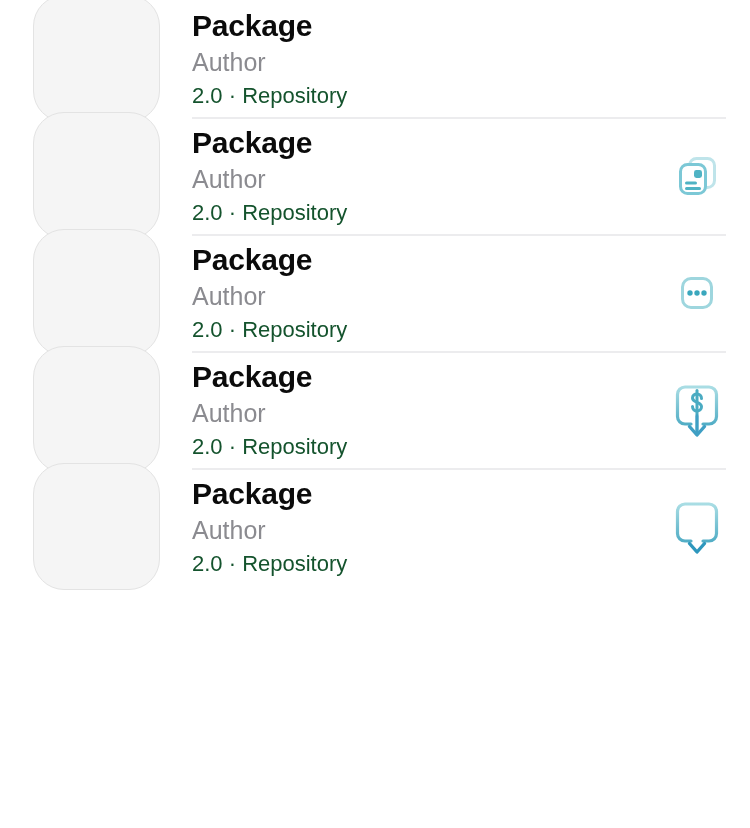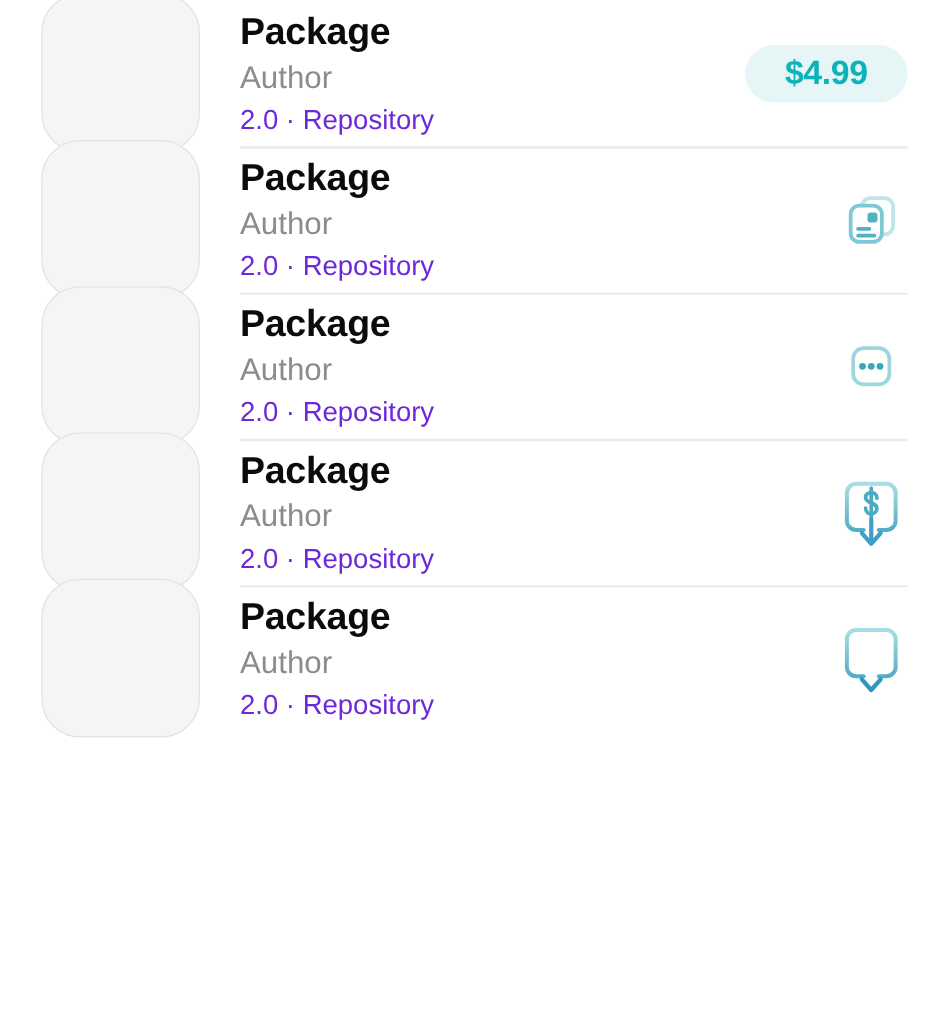--- a/index.html
+++ b/index.html
@@ -73,21 +73,21 @@
     font-size: 25px;
     font-weight: 400;
     color: #8b8b90;
     line-height: 1.15;
     margin: 0 0 6px 0;
   }
 
   .pkg-meta {
     font-size: 22px;
     font-weight: 400;
-    color: #6d28d9;
+    color: #14532d;
     line-height: 1.15;
     margin: 0;
     white-space: nowrap;
   }
 
   .row-action {
     flex: 0 0 auto;
     margin-right: 24px;
     display: flex;
     align-items: center;
@@ -125,23 +125,20 @@
 
 <div class="package-list">
 
   <div class="package-row">
     <div class="thumb"></div>
     <div class="row-text">
       <div class="pkg-name">Package</div>
       <div class="pkg-author">Author</div>
       <div class="pkg-meta">2.0 · Repository</div>
     </div>
-    <div class="row-action">
-      <div class="price-badge">$4.99</div>
-    </div>
   </div>
 
   <div class="package-row">
     <div class="thumb"></div>
     <div class="row-text">
       <div class="pkg-name">Package</div>
       <div class="pkg-author">Author</div>
       <div class="pkg-meta">2.0 · Repository</div>
     </div>
     <div class="row-action">

